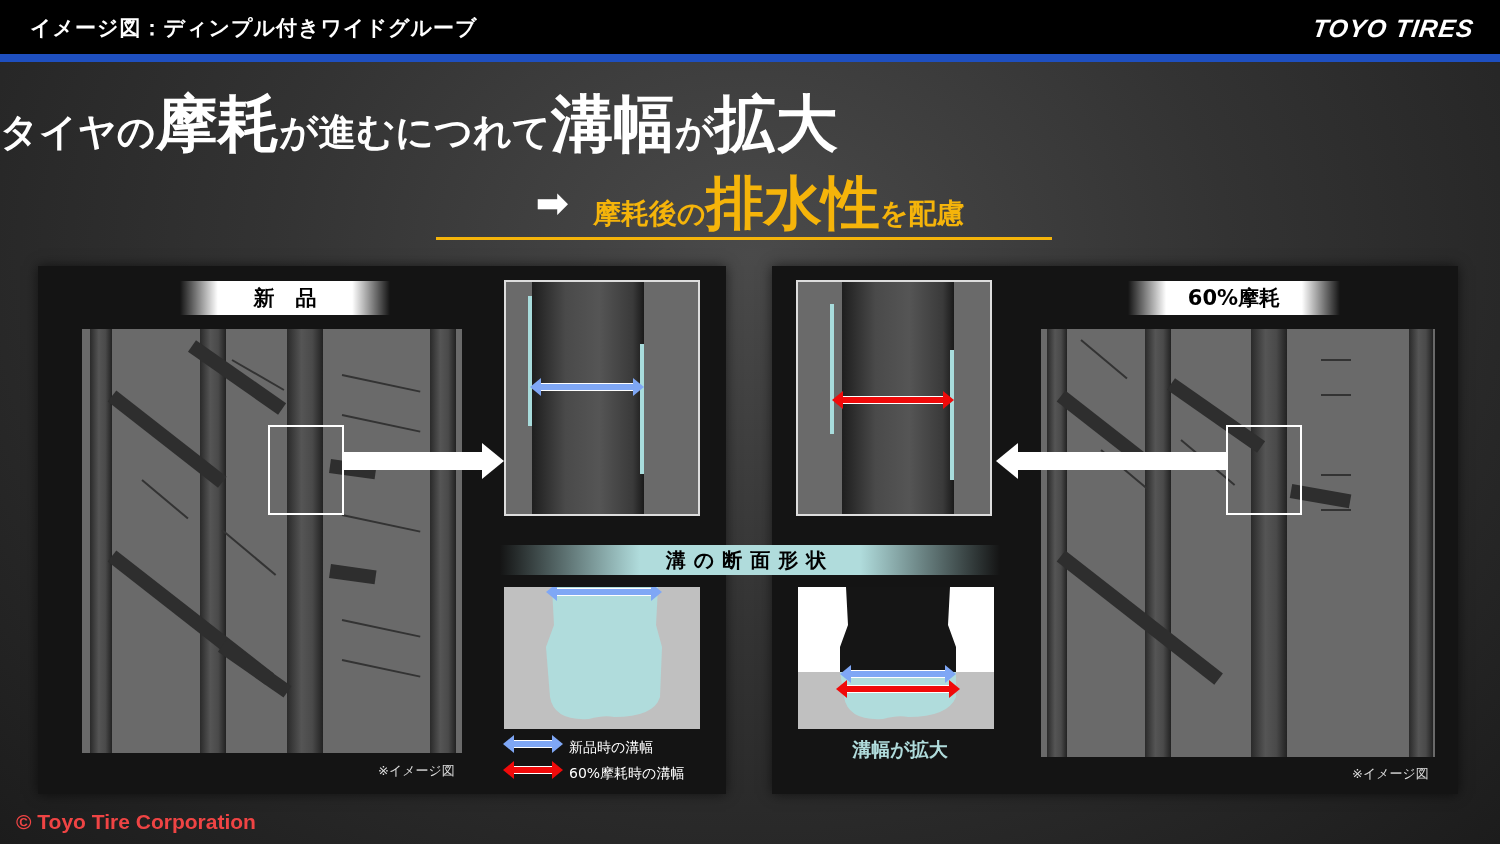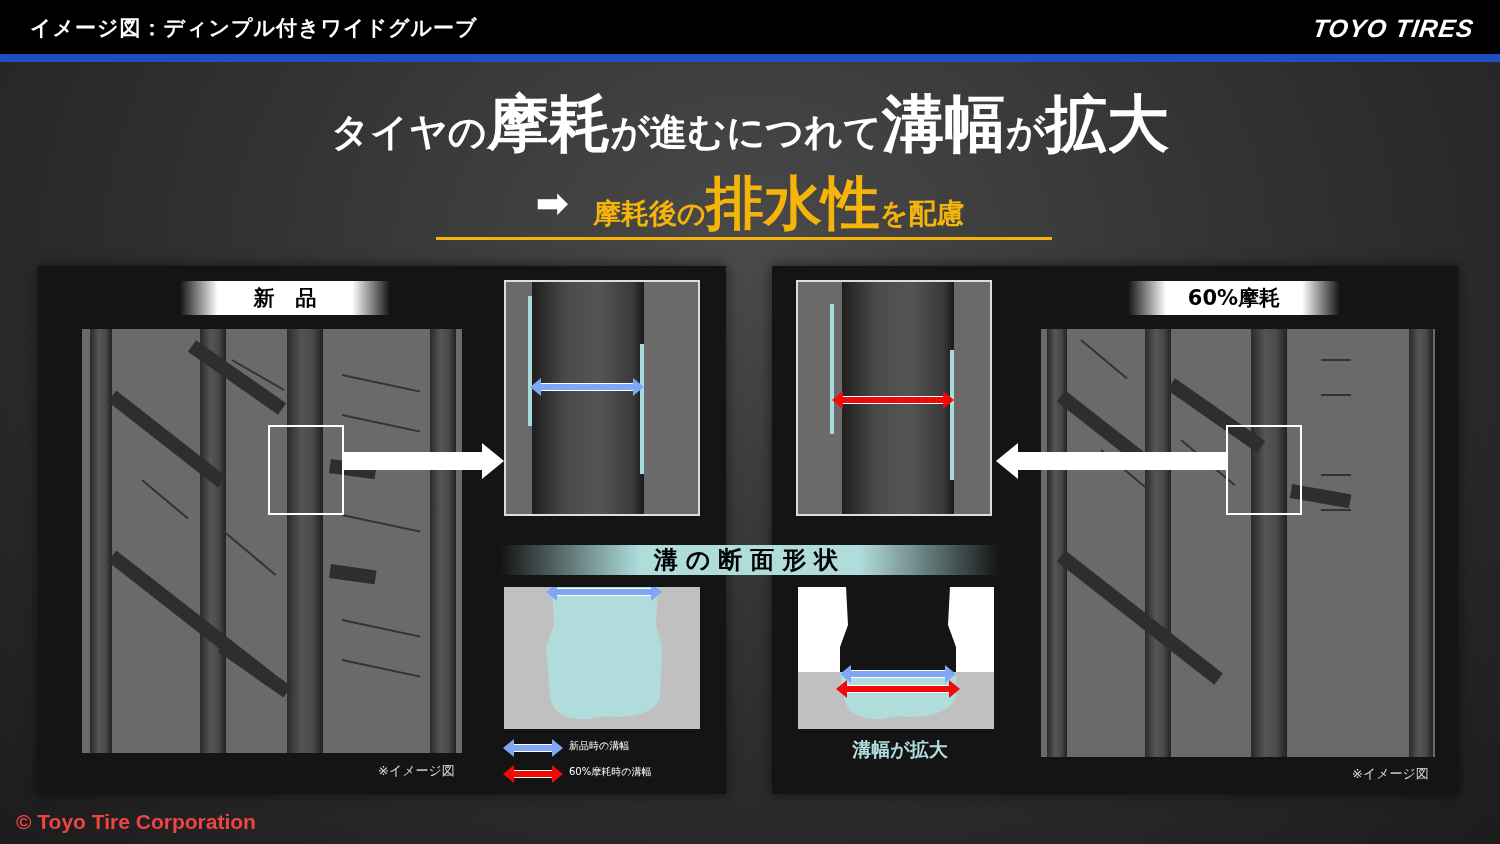--- a/index.html
+++ b/index.html
@@ -18,21 +18,21 @@
     position: absolute; left: 30px; top: 14px; font-size: 21px; font-weight: bold; letter-spacing: 1px; color: #fff;
   }
   .topbar .logo {
     position: absolute; right: 26px; top: 14px; font-size: 25px; font-weight: bold; font-style: italic;
     letter-spacing: 1px; color: #fff; font-family: "Liberation Sans", sans-serif;
     transform: skewX(-8deg);
   }
   .blueline { position: absolute; left: 0; top: 54px; width: 1500px; height: 8px; background: #1e4fc0; }
 
   .headline {
-    position: absolute; left: 0; top: 82px; width: 1500px; text-align: center;
+    position: absolute; left: 0; top: 82px; width: 1500px; text-align: left;
     font-weight: bold; color: #fff; white-space: nowrap;
   }
   .headline .sm { font-size: 38px; }
   .headline .lg { font-size: 62px; }
   .subline {
     position: absolute; left: 0; top: 165px; width: 1500px; text-align: center; white-space: nowrap;
     font-weight: bold; color: #f5b40a;
   }
   .subline .arrow { display: inline-block; color: #fff; font-size: 40px; margin-right: 24px; vertical-align: 6px; }
   .subline .sm { font-size: 28px; }
@@ -84,25 +84,25 @@
   .dbl-arrow .hr { right: -2px; }
   .dbl-arrow.blue .shaft { background: #7fa7f5; }
   .dbl-arrow.blue .hl { border-right: 11px solid #7fa7f5; }
   .dbl-arrow.blue .hr { border-left: 11px solid #7fa7f5; }
   .dbl-arrow.red .shaft { background: #f00a0a; }
   .dbl-arrow.red .hl { border-right: 11px solid #f00a0a; }
   .dbl-arrow.red .hr { border-left: 11px solid #f00a0a; }
 
   .section-banner {
     position: absolute; left: 500px; top: 545px; width: 500px; height: 30px; line-height: 30px;
-    text-align: center; font-weight: bold; font-size: 24px; color: #000; letter-spacing: 8px;
+    text-align: center; font-weight: bold; font-size: 20px; color: #000; letter-spacing: 8px;
     background: linear-gradient(90deg, rgba(176,220,220,0) 0%, #b0dcdc 28%, #b0dcdc 72%, rgba(176,220,220,0) 100%);
   }
   .xsec { position: absolute; width: 196px; height: 142px; overflow: hidden; }
-  .legend-row { position: absolute; left: 505px; display: flex; align-items: flex-end; font-size: 10px; color: #fff; }
+  .legend-row { position: absolute; left: 505px; display: flex; align-items: flex-start; font-size: 14px; color: #fff; }
   .legend-row .dbl-arrow { position: relative; width: 56px; margin-right: 8px; }
   .note { position: absolute; font-size: 13px; color: #ddd; }
   .caption { position: absolute; left: 800px; top: 736px; width: 200px; text-align: center; font-size: 19px; font-weight: bold; color: #b0dcdc; line-height: 26px; }
   .copyright { position: absolute; left: 16px; top: 810px; font-size: 21px; font-weight: bold; color: #ef4444; font-family: "Liberation Sans", sans-serif; }
 </style>
 </head>
 <body>
 
 <div class="topbar">
   <div class="title">イメージ図：ディンプル付きワイドグルーブ</div>

